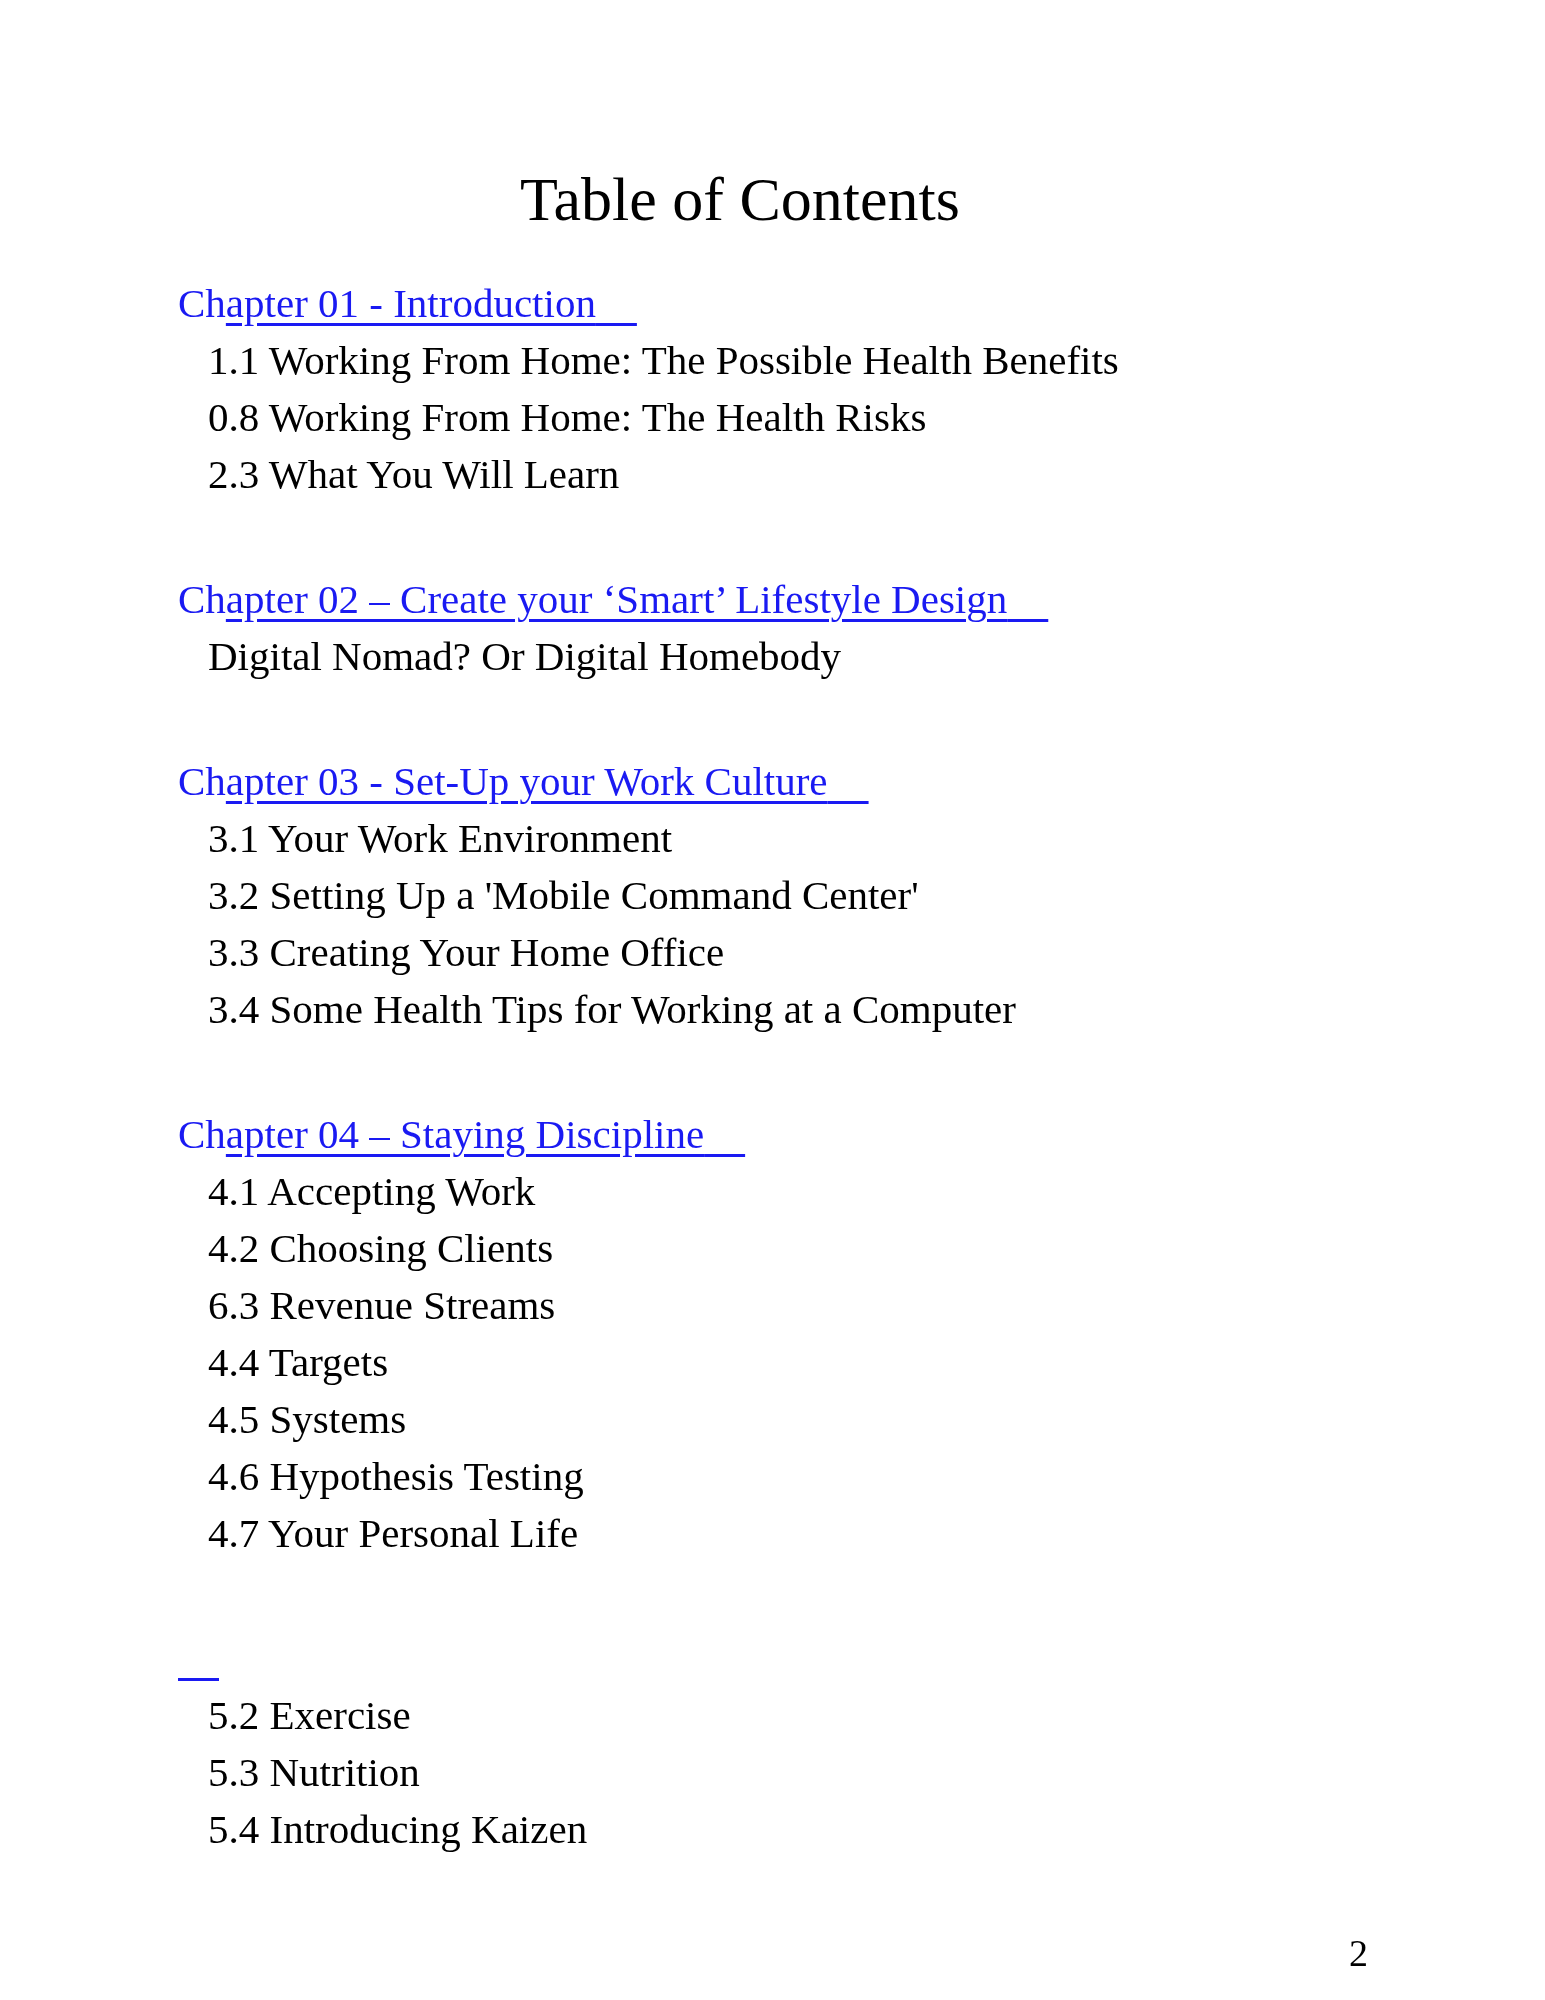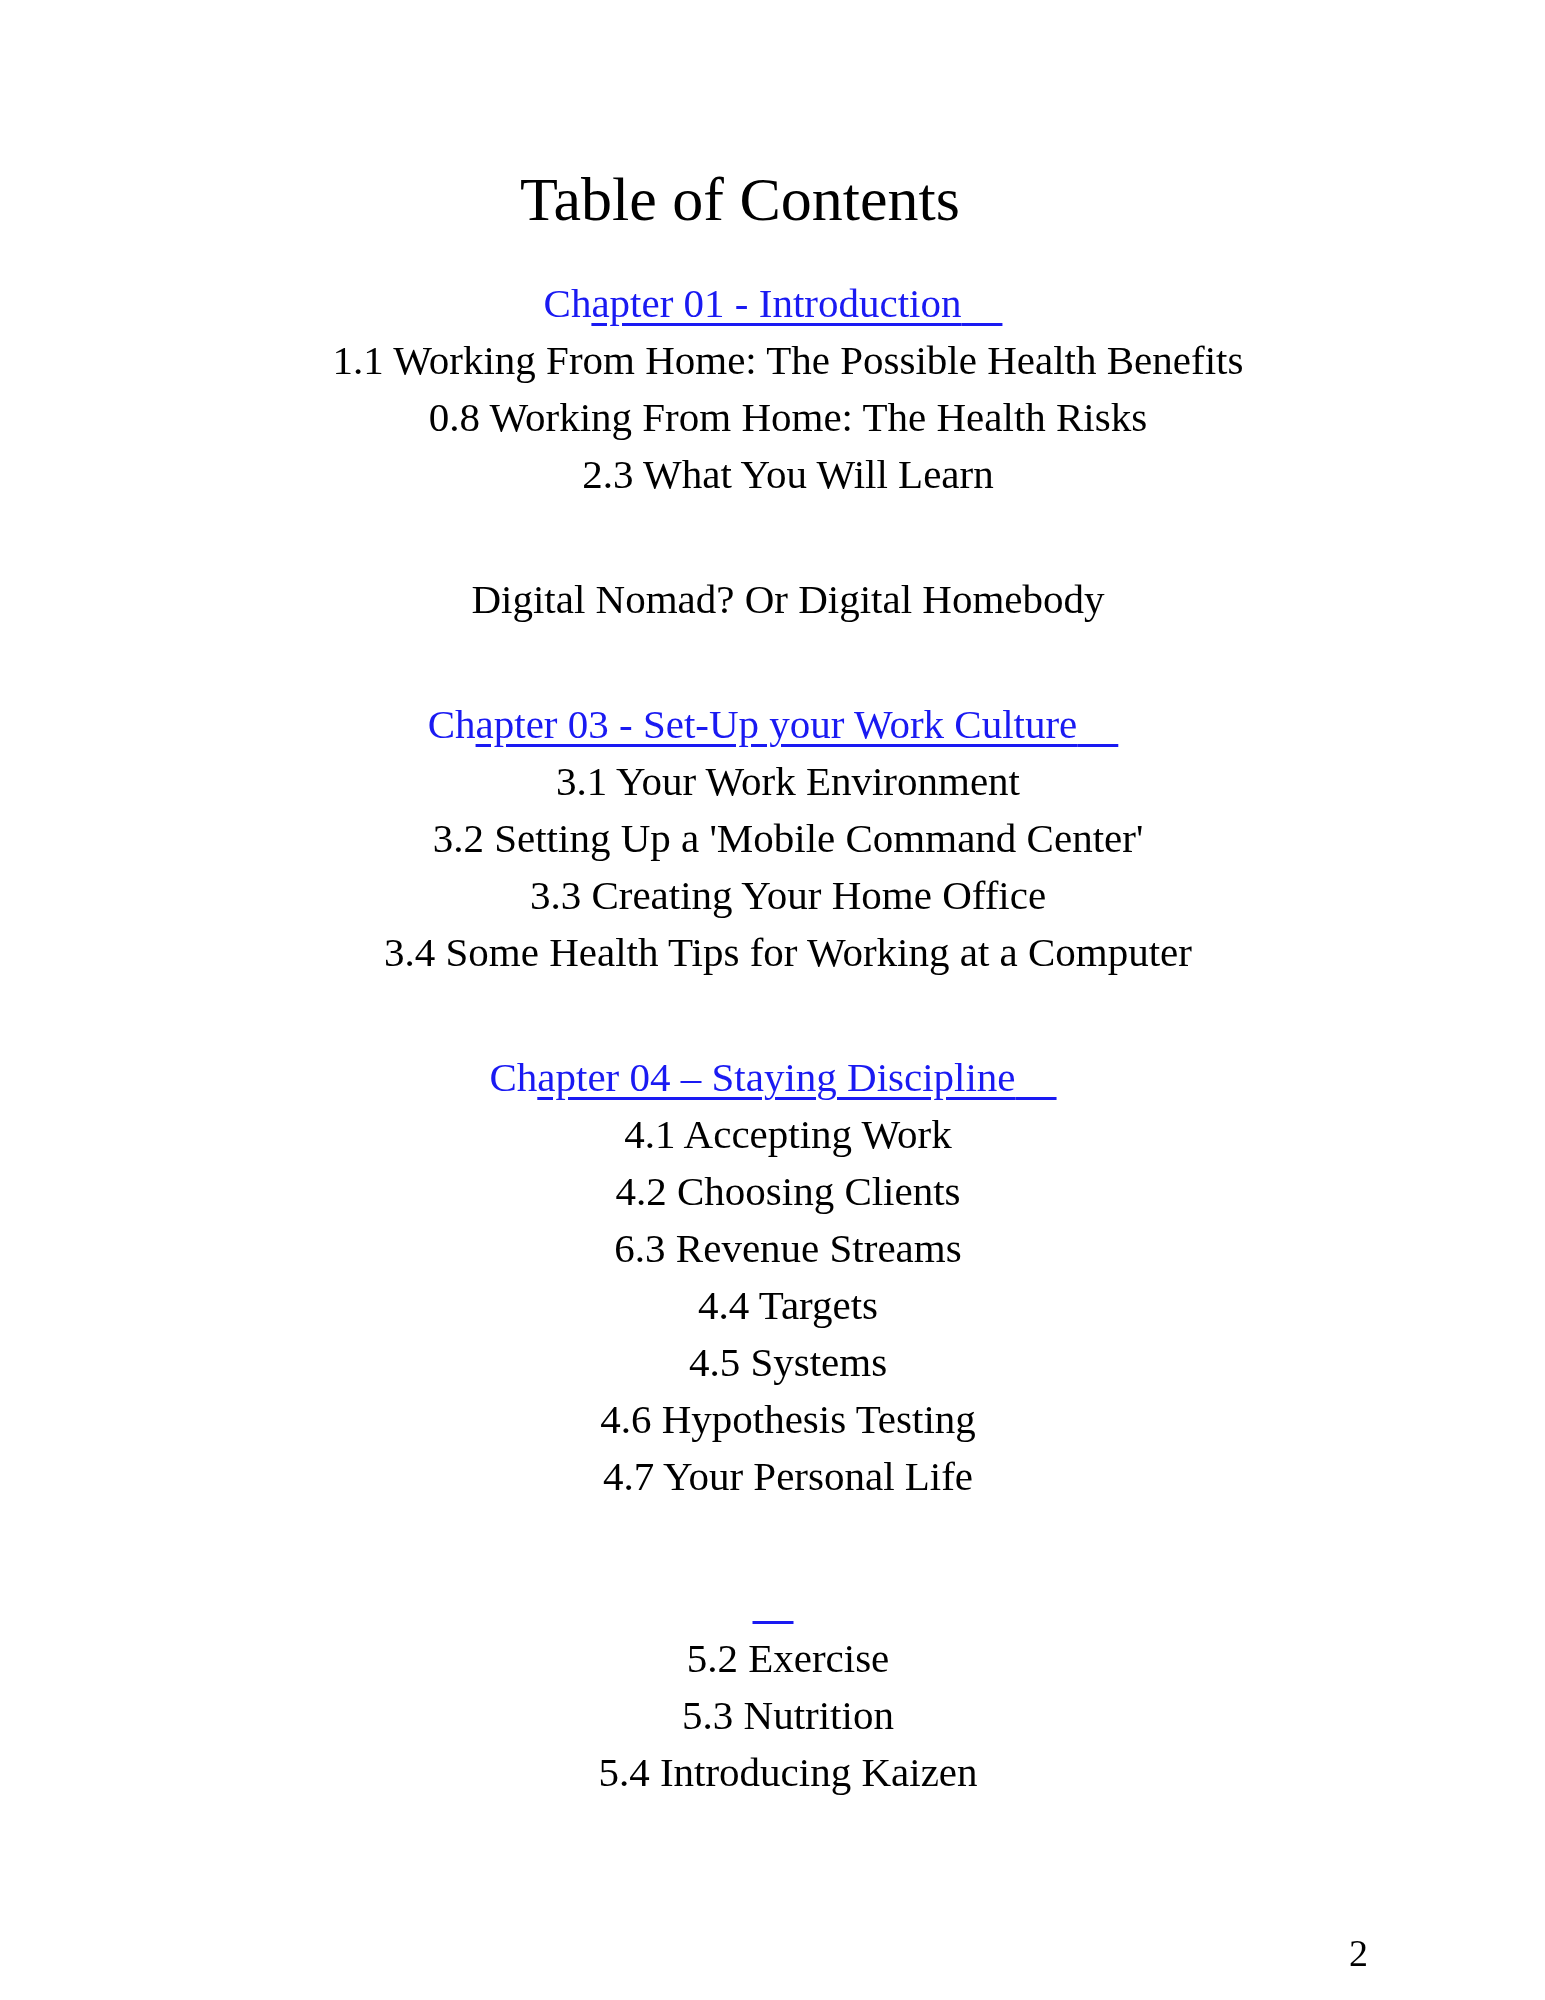--- a/index.html
+++ b/index.html
@@ -16,21 +16,21 @@
     overflow: hidden;
   }
   .doc-title {
     font-size: 62px;
     font-weight: 400;
     line-height: 78px;
     text-align: center;
     margin: 160px 66px 37px 0;
     color: #000000;
   }
-  .chapter-block { margin: 0; text-align: center; }
+  .chapter-block { margin: 0; }
   .chapter-block + .chapter-block { margin-top: 68px; }
   p { margin: 0; line-height: 57px; font-size: 41px; }
   .chapter-line { white-space: nowrap; }
   a.doc-link {
     color: var(--link, #1a1af2);
     text-decoration: underline;
     text-decoration-thickness: 2.5px;
     text-underline-offset: 6px;
     cursor: pointer;
   }
@@ -60,20 +60,21 @@
   <h1 class="doc-title">Table of Contents</h1>
 
   <section class="chapter-block">
     <p class="chapter-line"><a class="doc-link"><span class="no-u">Ch</span>apter 01 - Introduction</a><span class="u-tail">&nbsp;&nbsp;&nbsp;&nbsp;</span></p>
     <p class="item">1.1 Working From Home: The Possible Health Benefits</p>
     <p class="item">0.8 Working From Home: The Health Risks</p>
     <p class="item">2.3 What You Will Learn</p>
   </section>
 
   <section class="chapter-block">
+    <p class="chapter-line"><a class="doc-link"><span class="no-u">Ch</span>apter 02 – Create your ‘Smart’ Lifestyle Design</a><span class="u-tail">&nbsp;&nbsp;&nbsp;&nbsp;</span></p>
     <p class="item">Digital Nomad? Or Digital Homebody</p>
   </section>
 
   <section class="chapter-block">
     <p class="chapter-line"><a class="doc-link"><span class="no-u">Ch</span>apter 03 - Set-Up your Work Culture</a><span class="u-tail">&nbsp;&nbsp;&nbsp;&nbsp;</span></p>
     <p class="item">3.1 Your Work Environment</p>
     <p class="item">3.2 Setting Up a 'Mobile Command Center'</p>
     <p class="item">3.3 Creating Your Home Office</p>
     <p class="item">3.4 Some Health Tips for Working at a Computer</p>
   </section>

